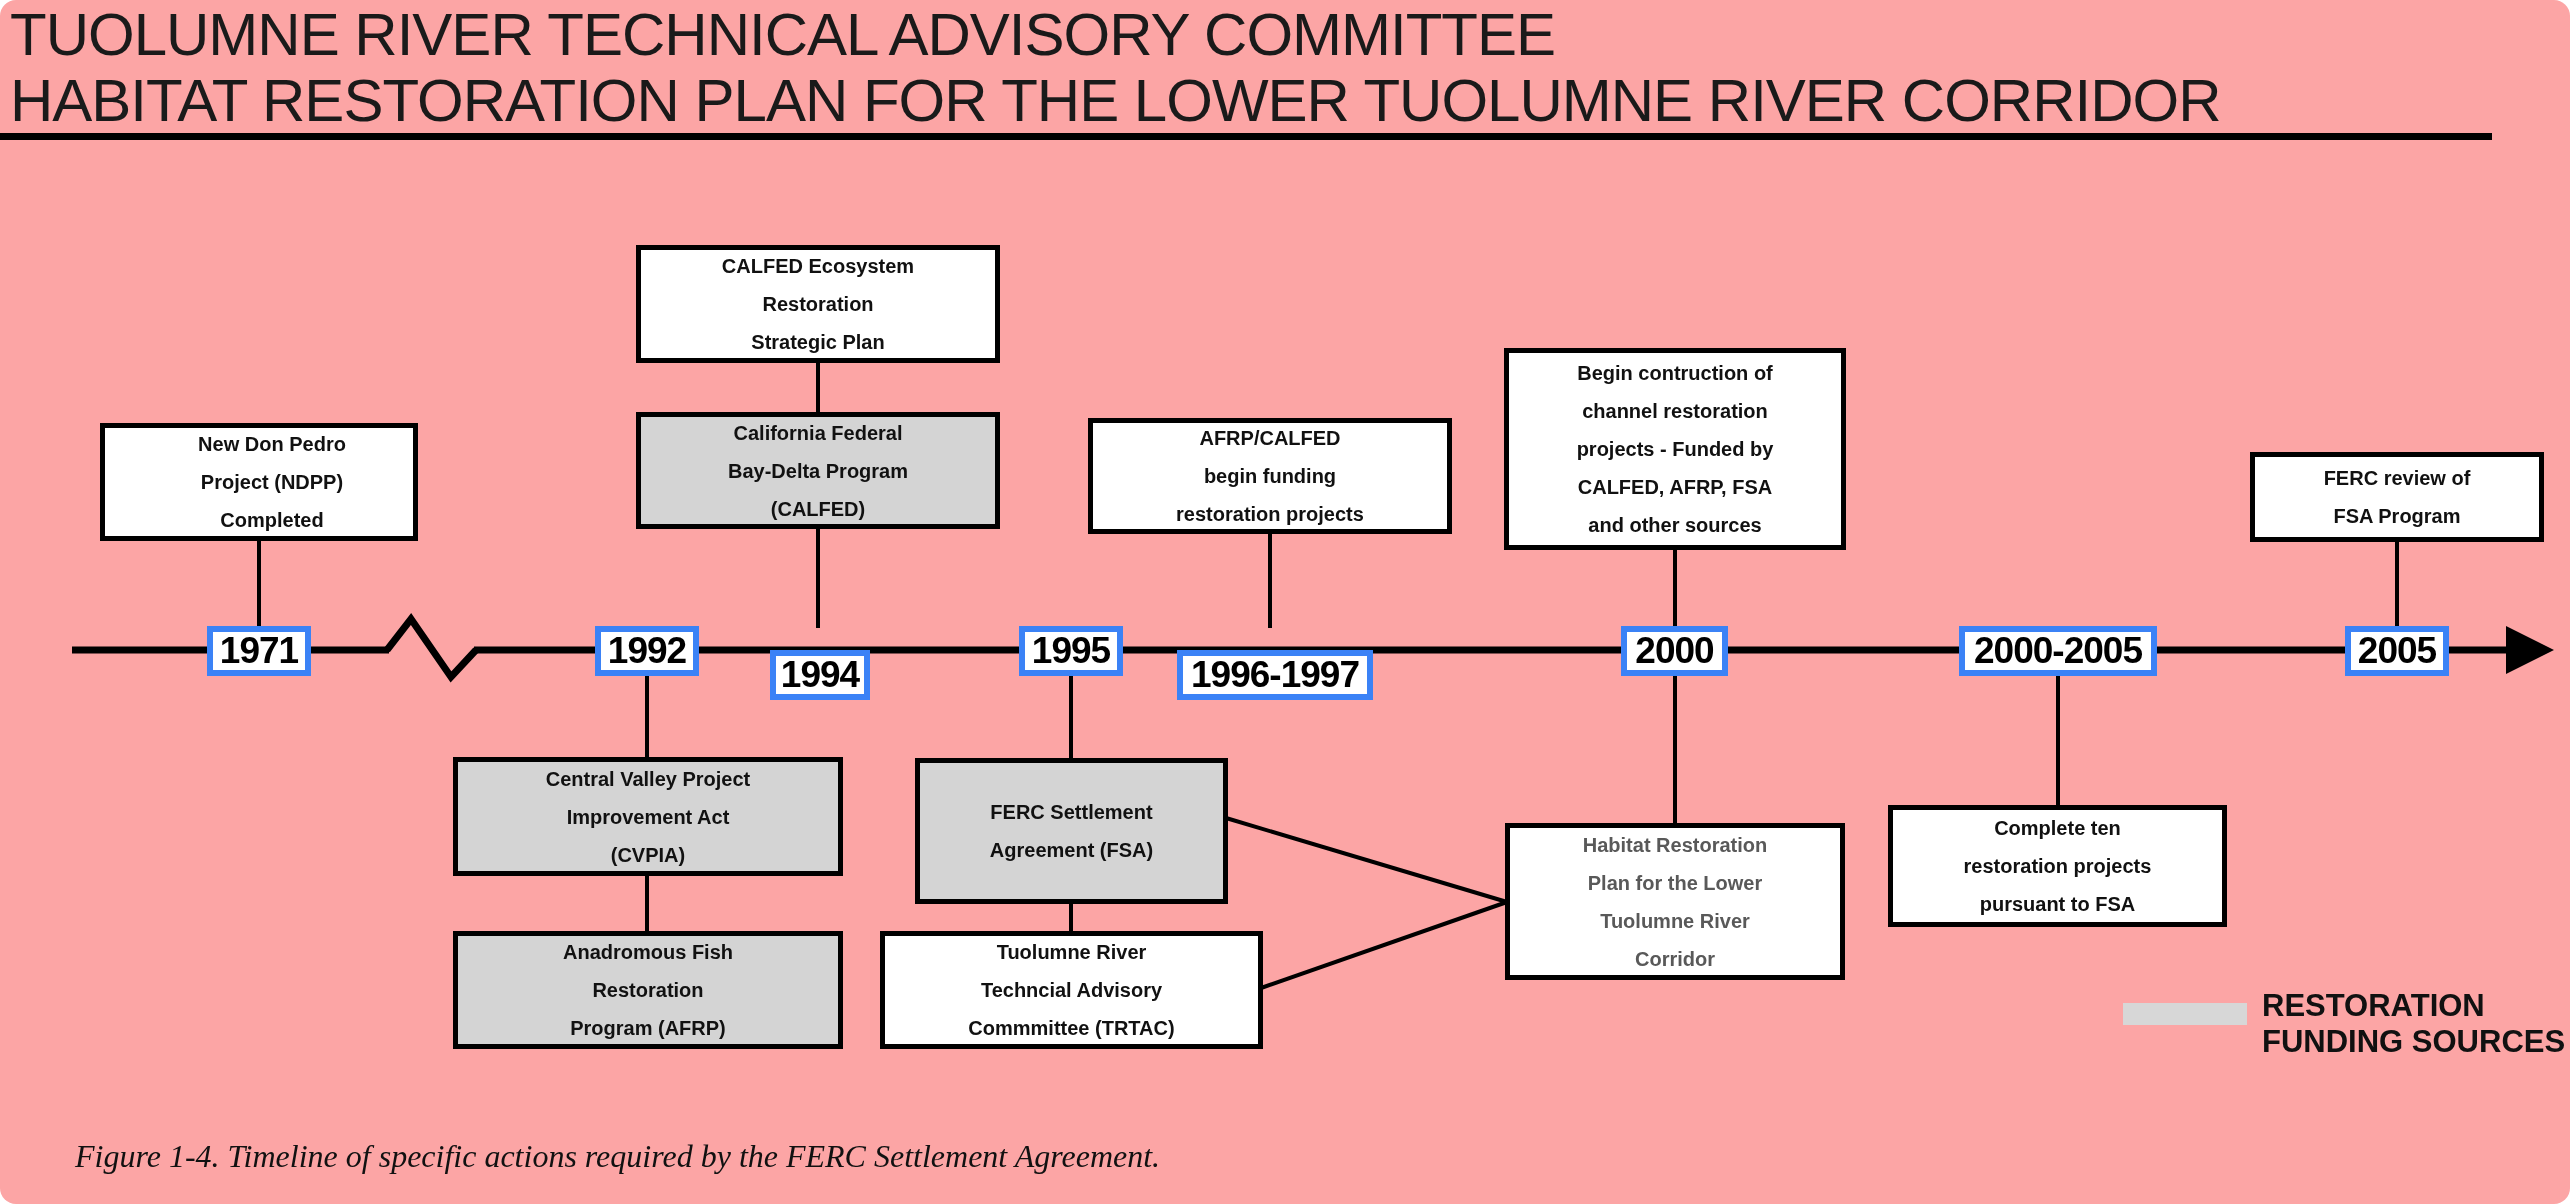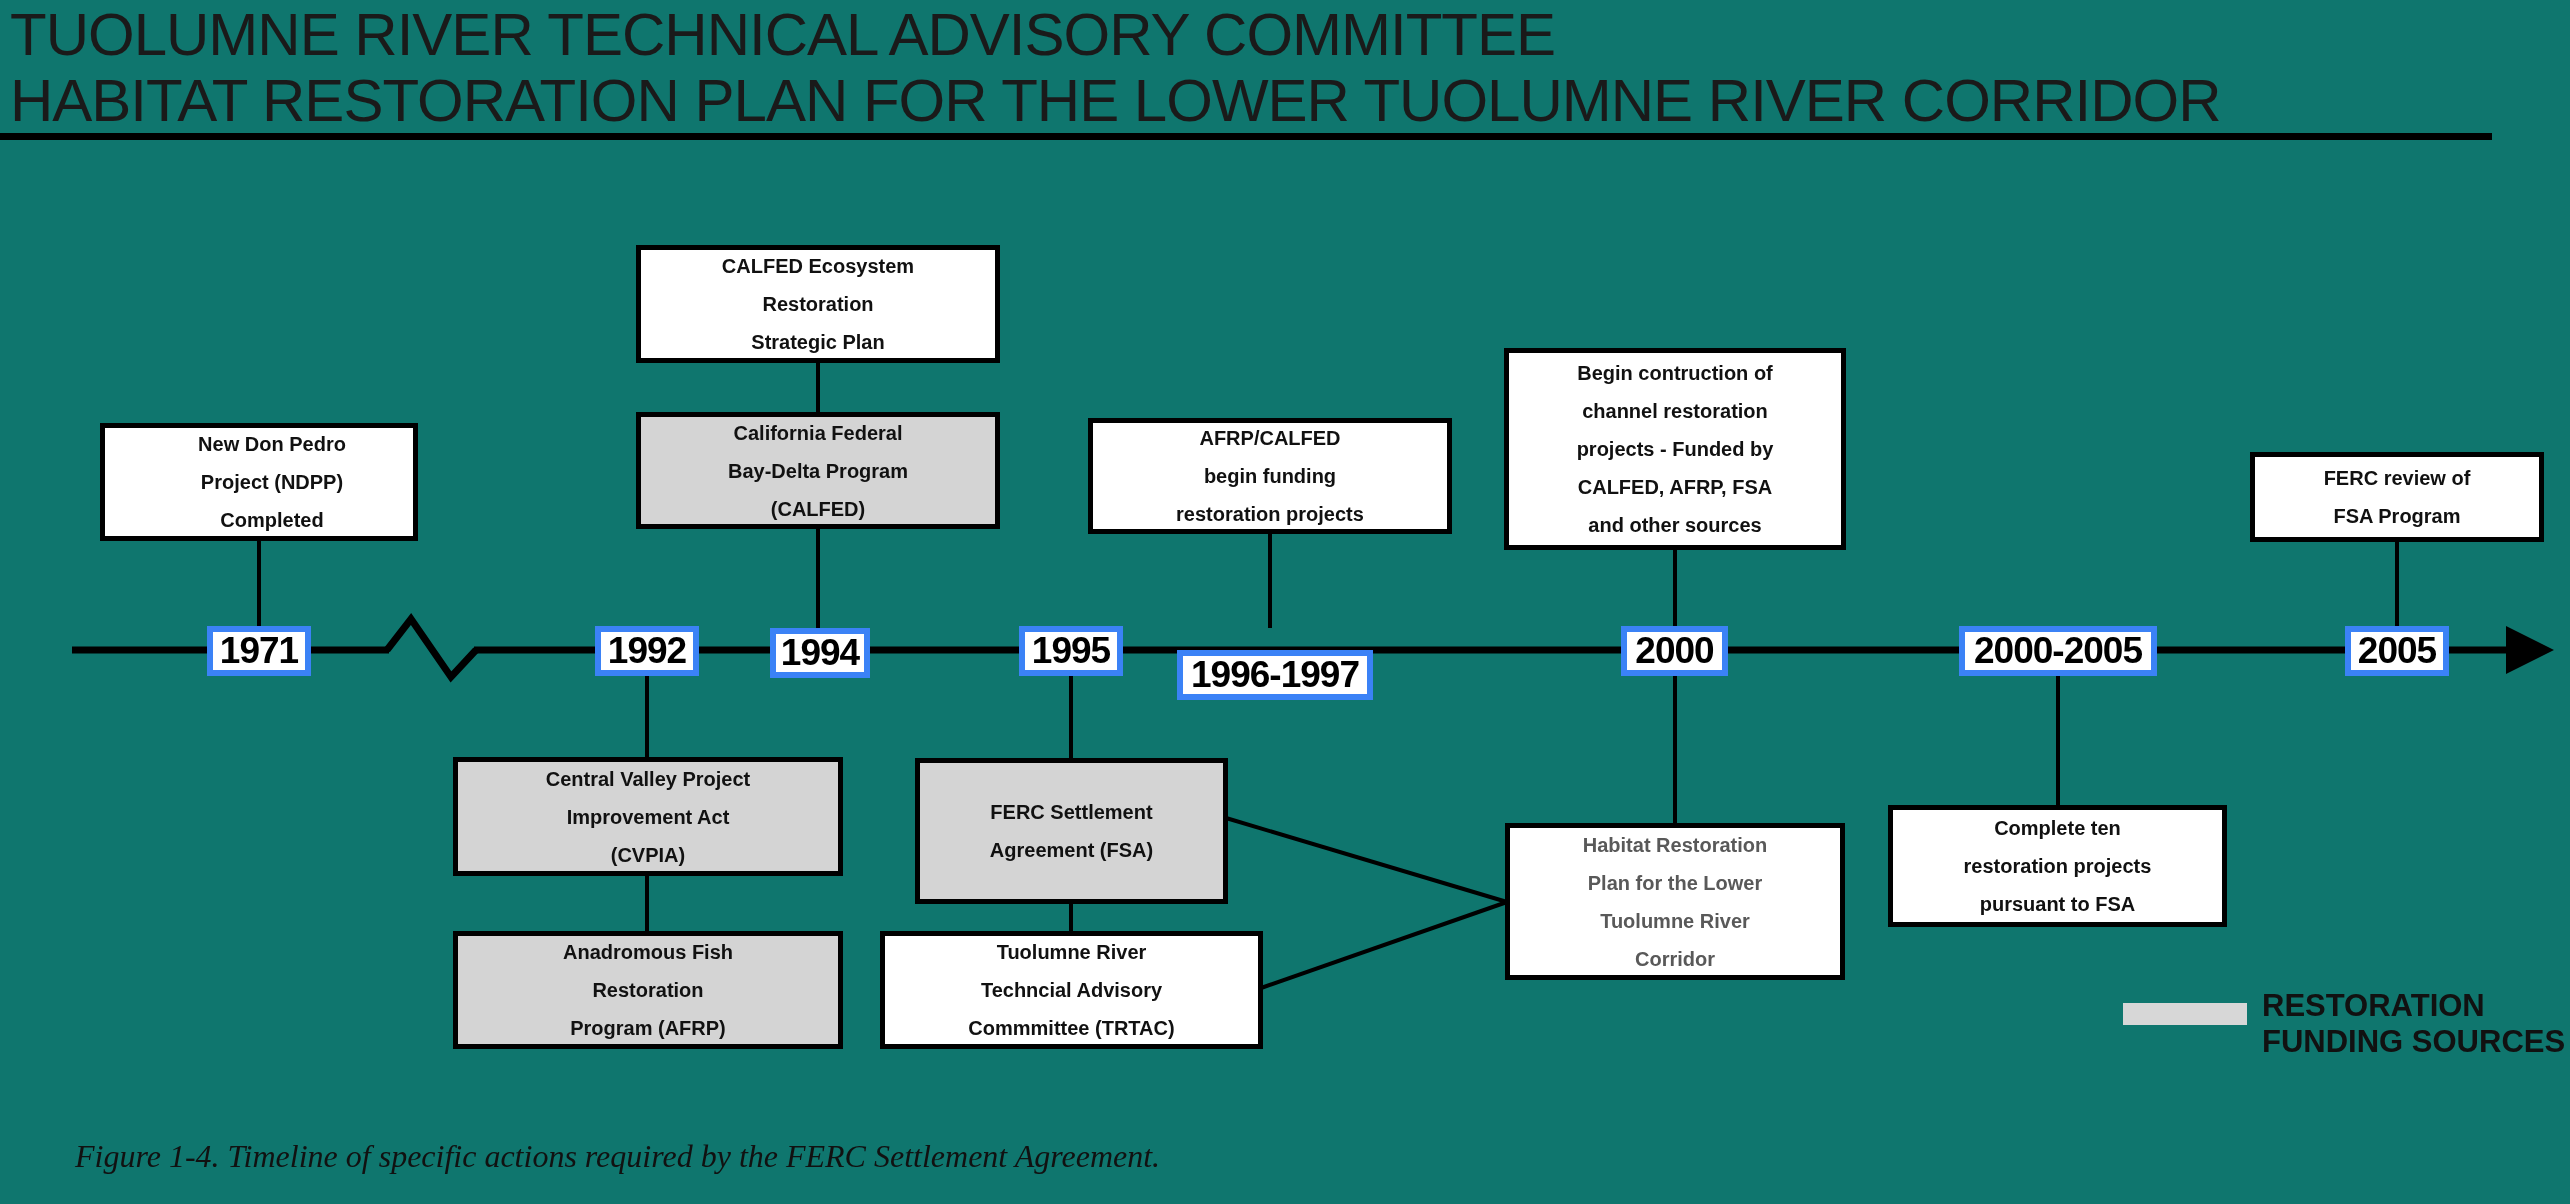--- a/index.html
+++ b/index.html
@@ -1,21 +1,22 @@
 <!DOCTYPE html>
 <html><head>
 <meta charset="utf-8">
 <style>
   html,body{margin:0;padding:0;background:#ffffff;}
   .canvas{
     position:relative;
     width:2570px;height:1204px;
-    background:#0f766e;
+    background:#fca5a5;
     font-family:"Liberation Sans", sans-serif;
     overflow:hidden;
+    border-radius:16px;
   }
   .title{
     position:absolute;left:10px;top:2px;
     font-size:60px;line-height:66px;color:#1a1a1a;
     letter-spacing:-1px;white-space:nowrap;
   }
   .title-rule{
     position:absolute;left:0;top:133px;width:2492px;height:7px;background:#000;
   }
   .lines-layer{position:absolute;left:0;top:0;width:2570px;height:1204px;}
@@ -91,21 +92,21 @@
     <line x1="1226" y1="818" x2="1507" y2="902" stroke-width="4"></line>
     <line x1="1261" y1="988" x2="1507" y2="902" stroke-width="4"></line>
   </svg>
 
   <div class="tick" style="left:207px;top:626px;width:104px;">
       <span>1971</span>
     </div>
   <div class="tick" style="left:595px;top:626px;width:104px;">
       <span>1992</span>
     </div>
-  <div class="tick" style="left:770px;top:628px;width:100px;">
+  <div class="tick" style="left:770px;top:650px;width:100px;">
       <span>1994</span>
     </div>
   <div class="tick" style="left:1019px;top:626px;width:104px;">
       <span>1995</span>
     </div>
   <div class="tick" style="left:1177px;top:650px;width:196px;">
       <span>1996-1997</span>
     </div>
   <div class="tick" style="left:1621px;top:626px;width:107px;">
       <span>2000</span>

